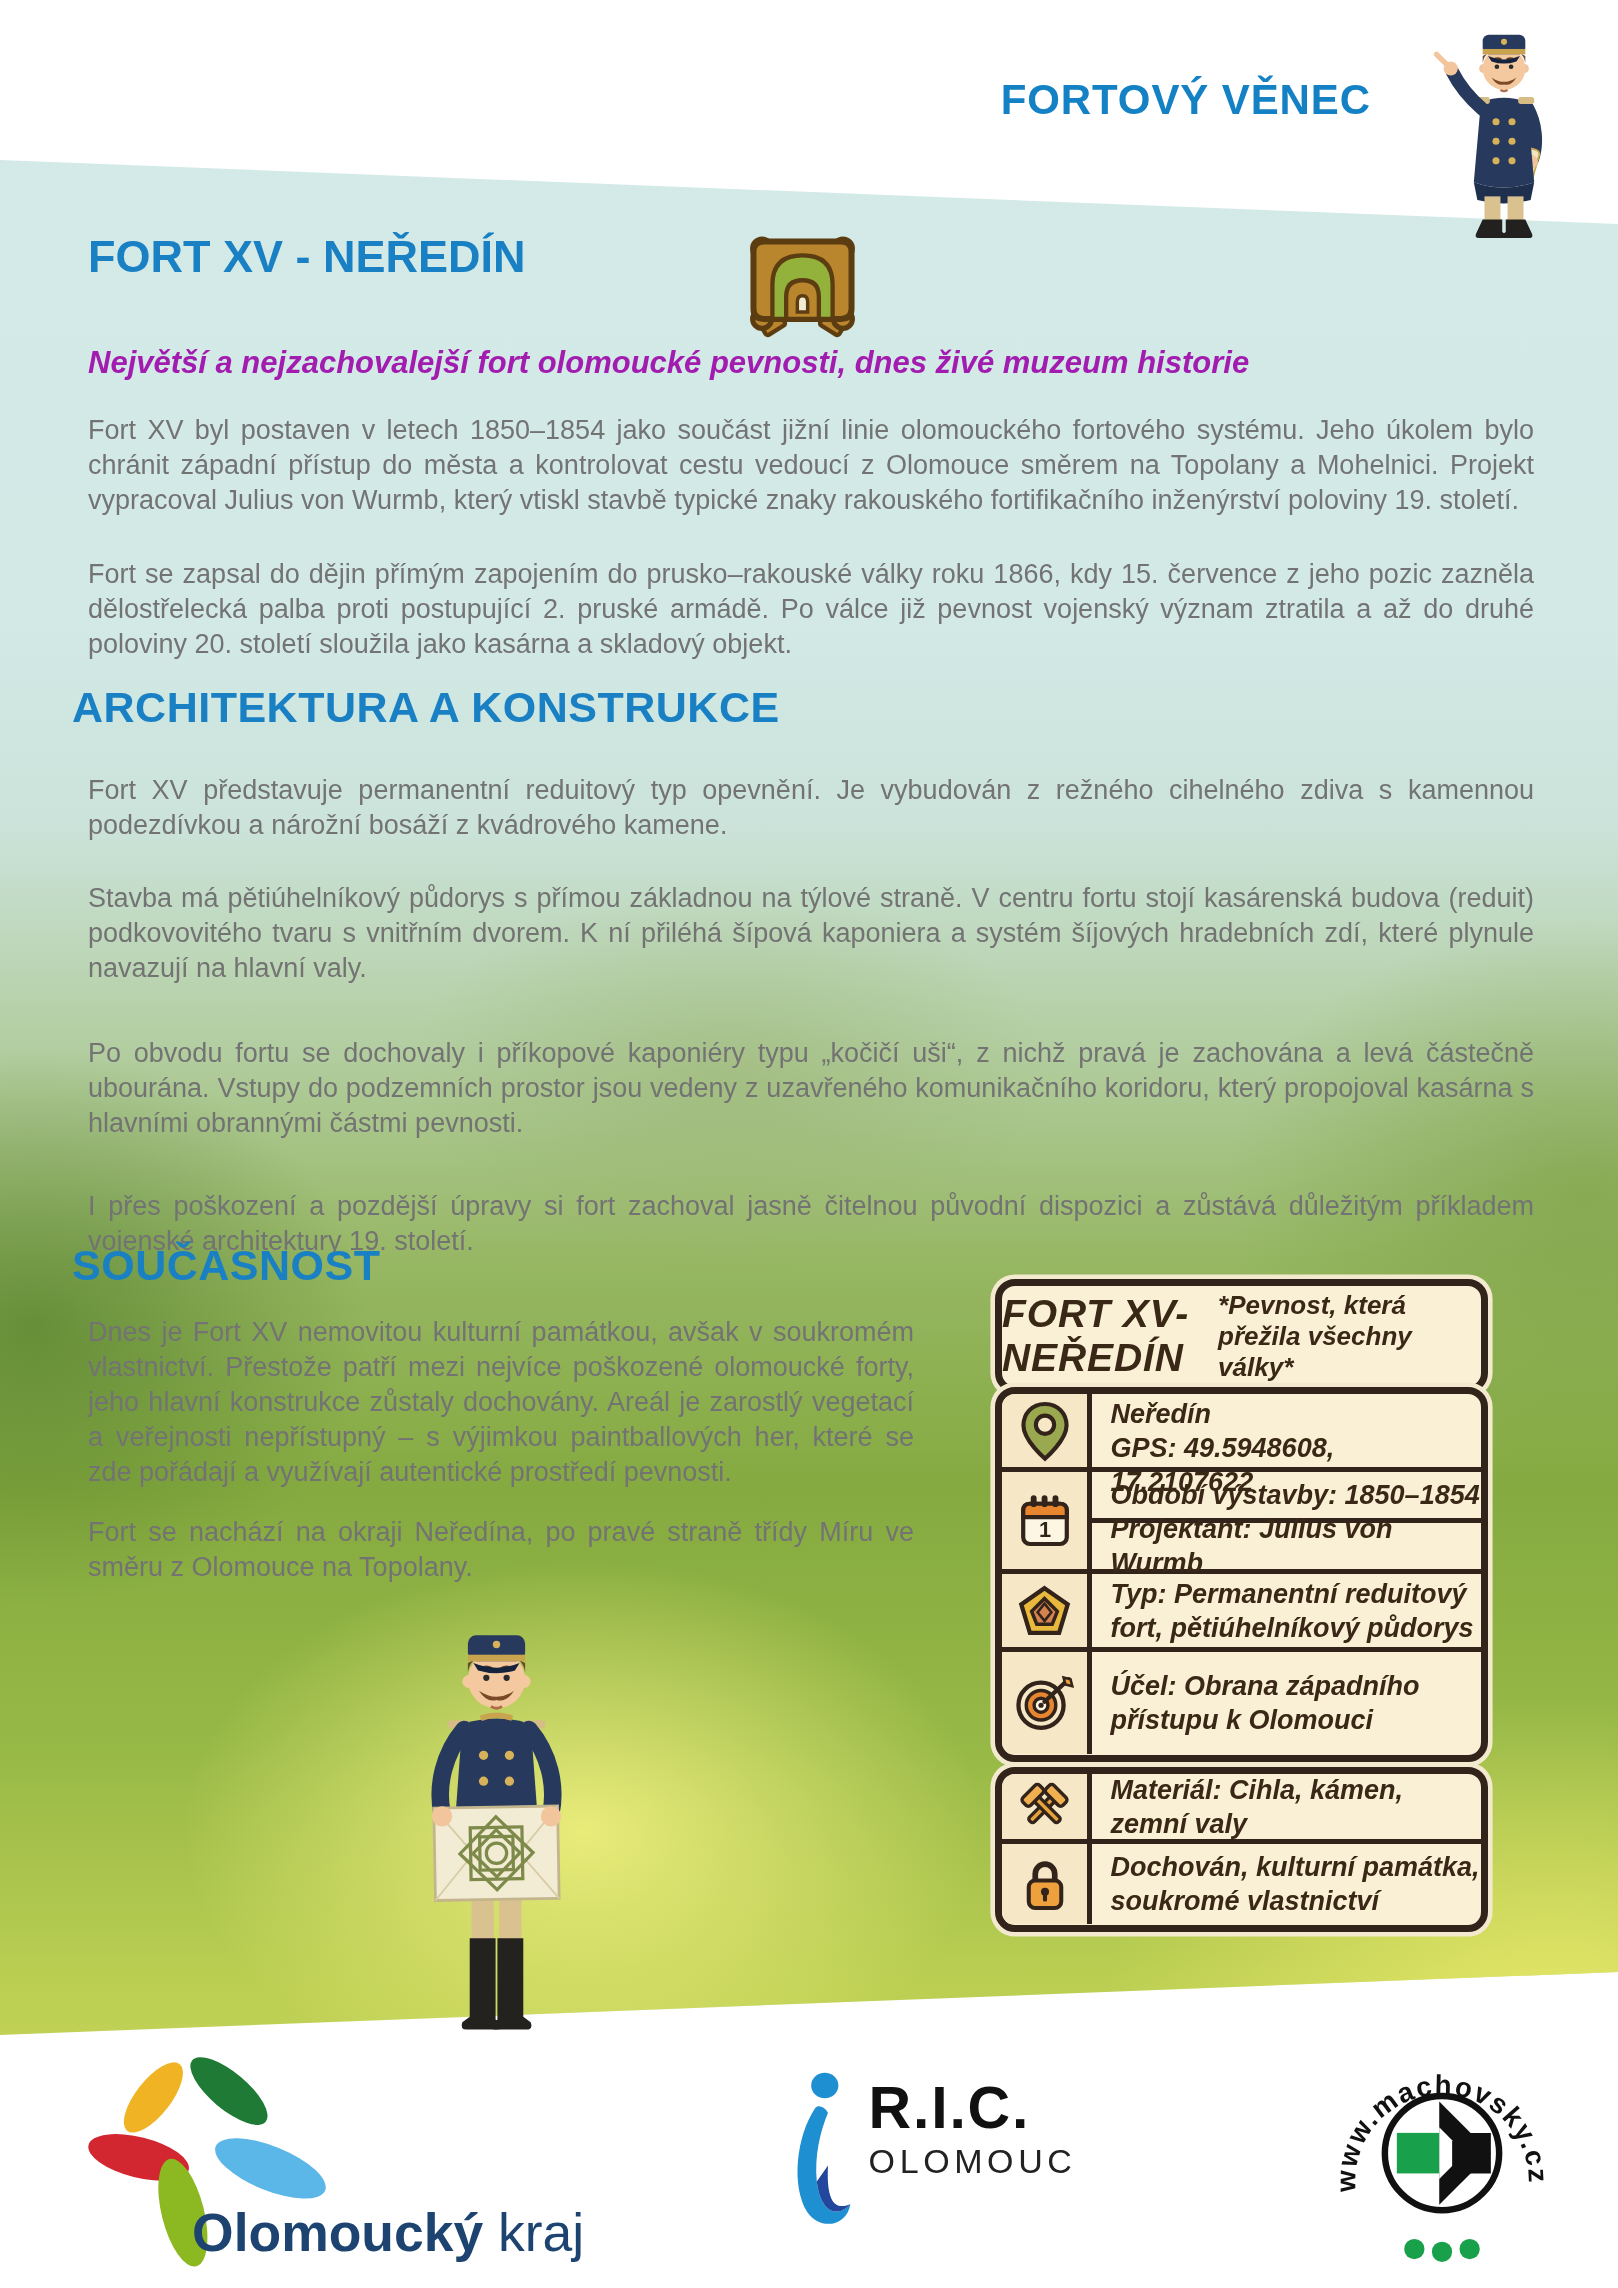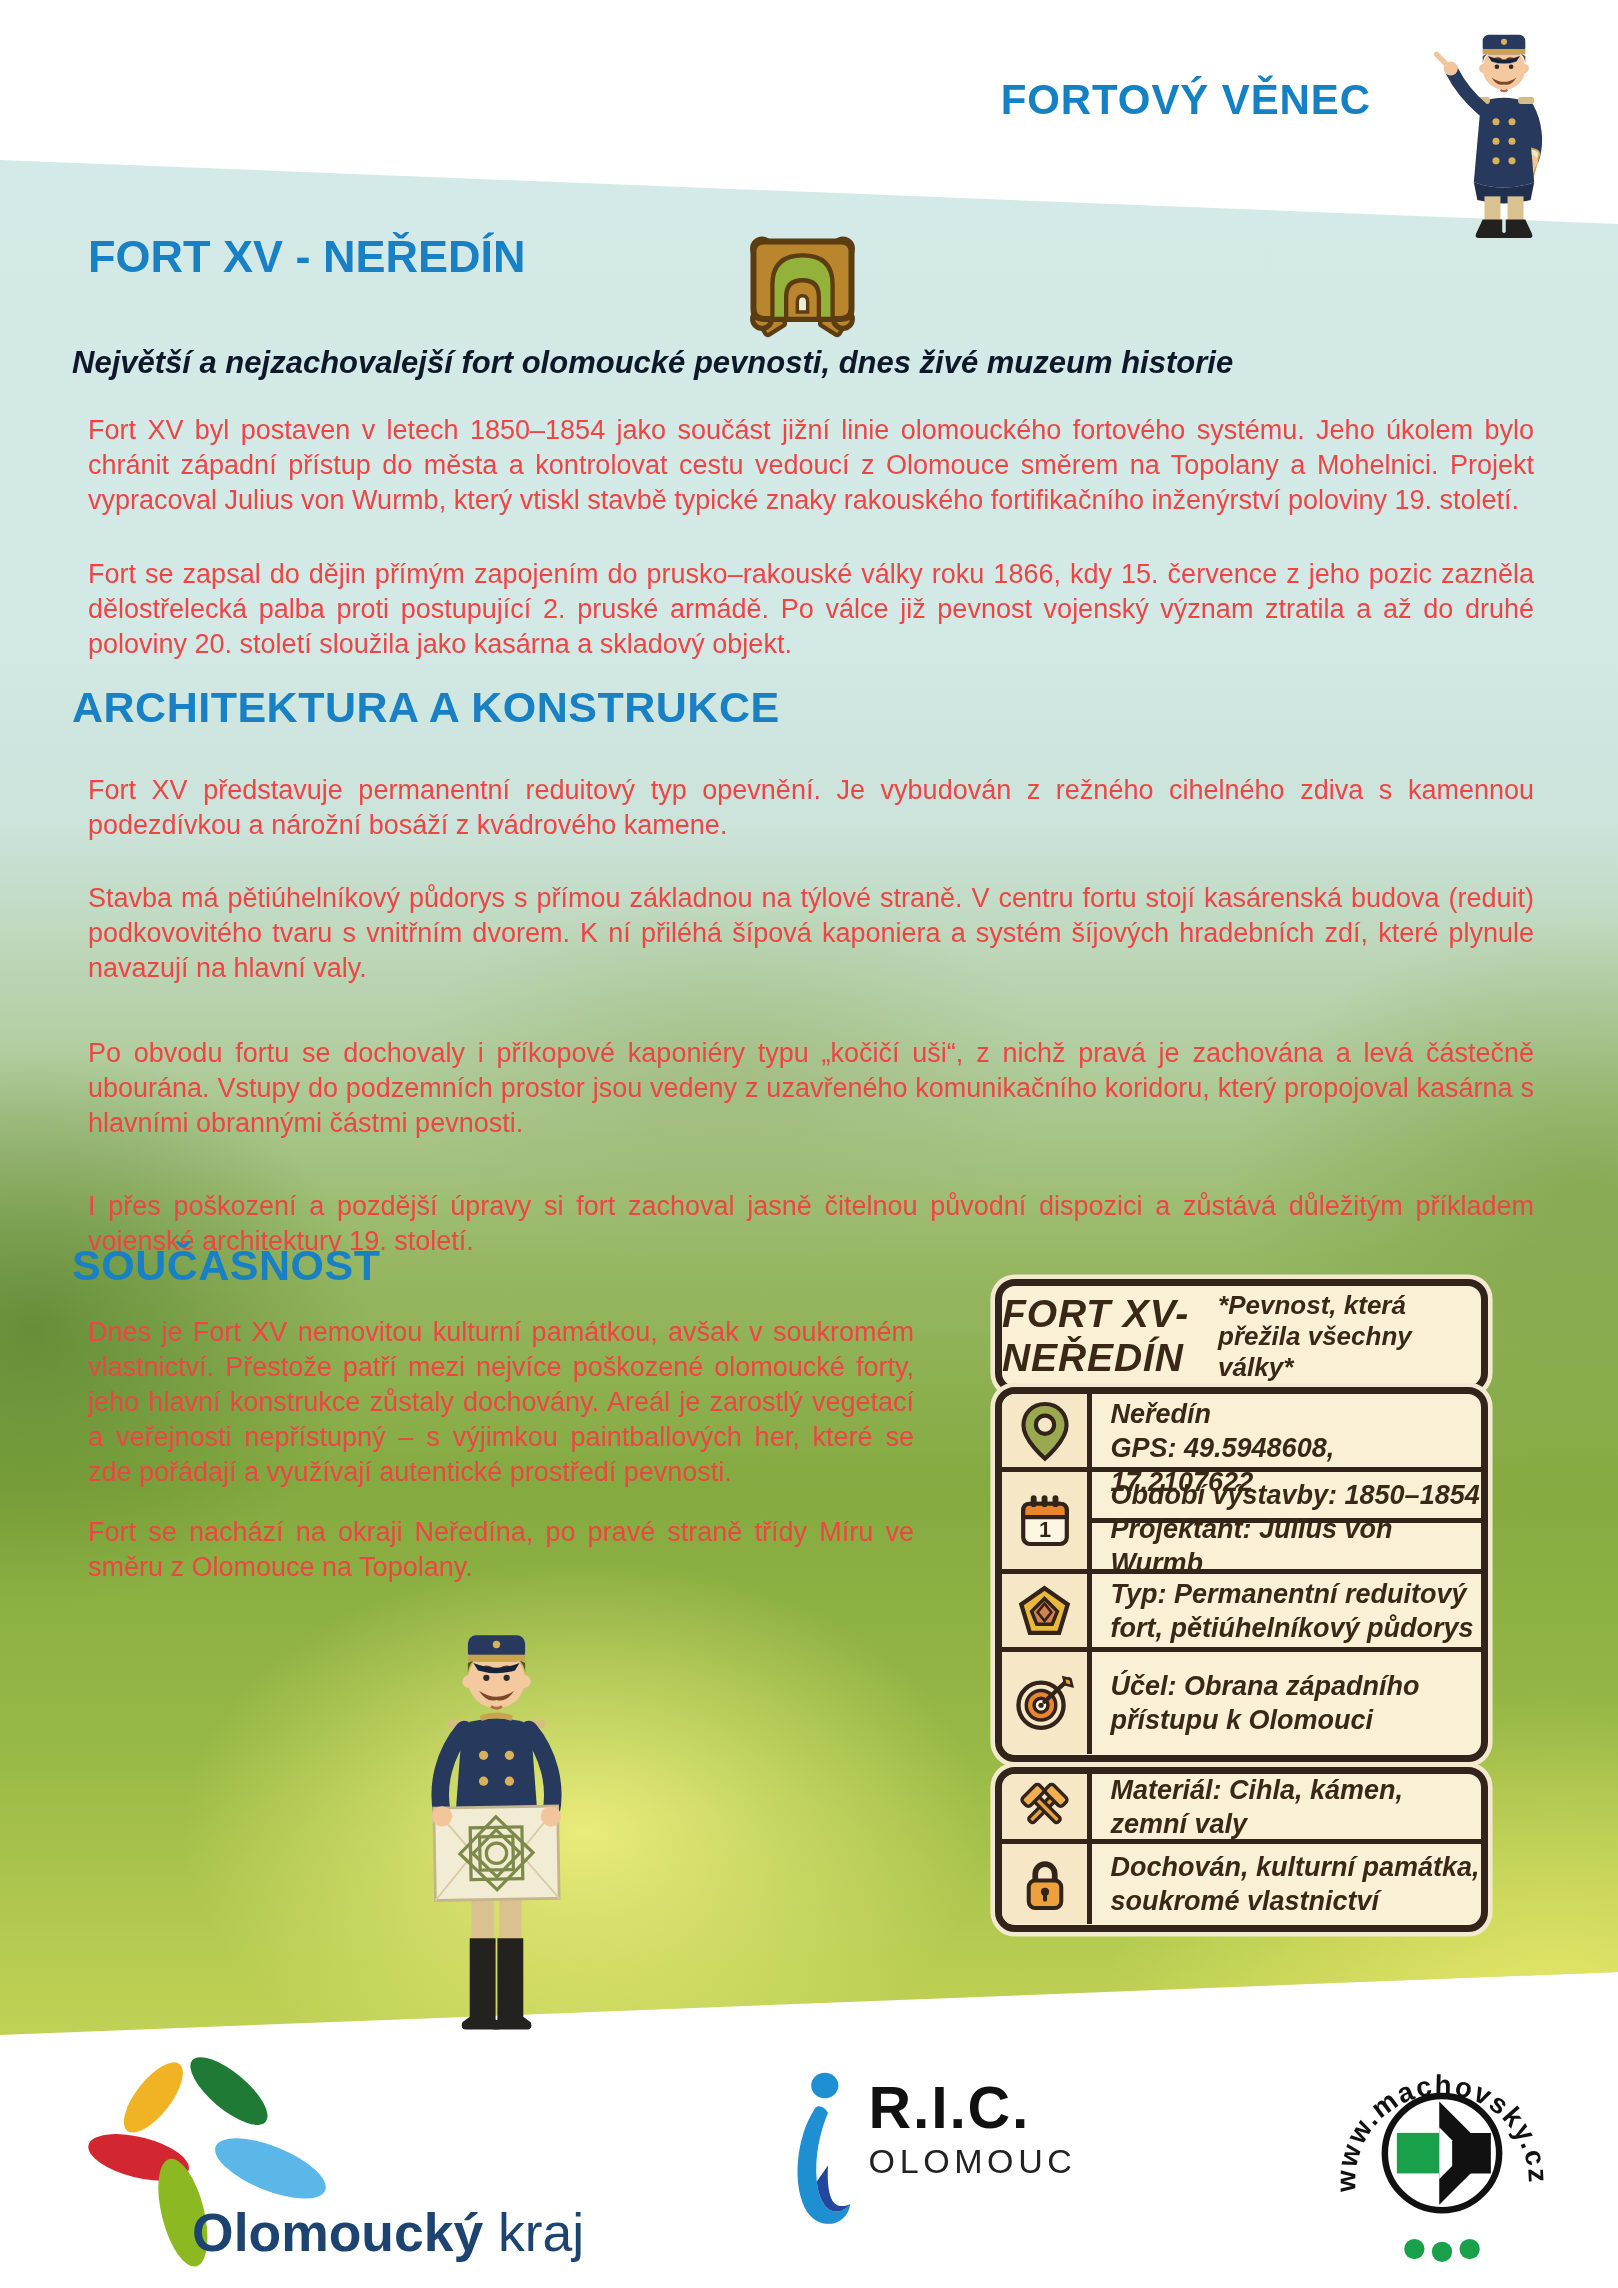--- a/index.html
+++ b/index.html
@@ -13,22 +13,22 @@
       radial-gradient(646px 461px at 96% 88%, rgba(242,238,110,.75), rgba(242,238,110,0) 70%),
       radial-gradient(480px 397px at 2% 58%, rgba(66,112,30,.55), rgba(66,112,30,0) 70%),
       radial-gradient(517px 388px at 98% 52%, rgba(110,150,48,.50), rgba(110,150,48,0) 70%),
       radial-gradient(461px 277px at 45% 47%, rgba(150,175,105,.45), rgba(150,175,105,0) 70%),
       linear-gradient(180deg,#d4eae8 0%,#d2e9e6 27%,#cbe3da 36%,#b2cd9f 46%,#97b764 55%,
                       #85aa40 65%,#96b846 76%,#bccf53 87%,#d8de64 100%);}
   .abs{position:absolute;}
   .brand-label{left:960px;top:76px;width:411px;text-align:right;font-size:42px;font-weight:800;
     color:#1581c5;letter-spacing:0.9px;white-space:nowrap;}
   .page-title{left:88px;top:231px;font-size:45px;font-weight:800;color:#1a80c4;letter-spacing:0px;white-space:nowrap;}
-  .page-subtitle{left:72px;top:345px;font-size:31px;font-style:italic;font-weight:600;color:#0f172a;white-space:nowrap;}
-  .body-par{left:88px;width:1446px;font-size:27px;line-height:35px;color:#ef4444;text-align:justify;}
+  .page-subtitle{left:88px;top:345px;font-size:31px;font-style:italic;font-weight:600;color:#a21caf;white-space:nowrap;}
+  .body-par{left:88px;width:1446px;font-size:27px;line-height:35px;color:#737373;text-align:justify;}
   .h2{left:72px;font-size:43px;font-weight:800;color:#1a80c4;letter-spacing:0.5px;white-space:nowrap;}
   .narrow{width:826px;}
   
   .card-box{position:absolute;left:995px;width:493px;border:7.4px solid #32241a;border-radius:20px;
     background:#faf0d6;box-shadow:0 0 0 4.6px #f2e9cf;box-sizing:border-box;color:#3a2817;}
   .card-head{top:1279px;height:114px;display:flex;flex-direction:row;align-items:center;justify-content:flex-start;gap:3.7px;}
   .card-title{font-size:39px;font-weight:800;font-style:italic;letter-spacing:0.9px;}
   .card-tagline{font-size:26px;font-weight:800;font-style:italic;}
   .card-grid{display:grid;grid-template-columns:90px 1fr;}
   .card-b1{top:1387px;height:375px;overflow:hidden;}

